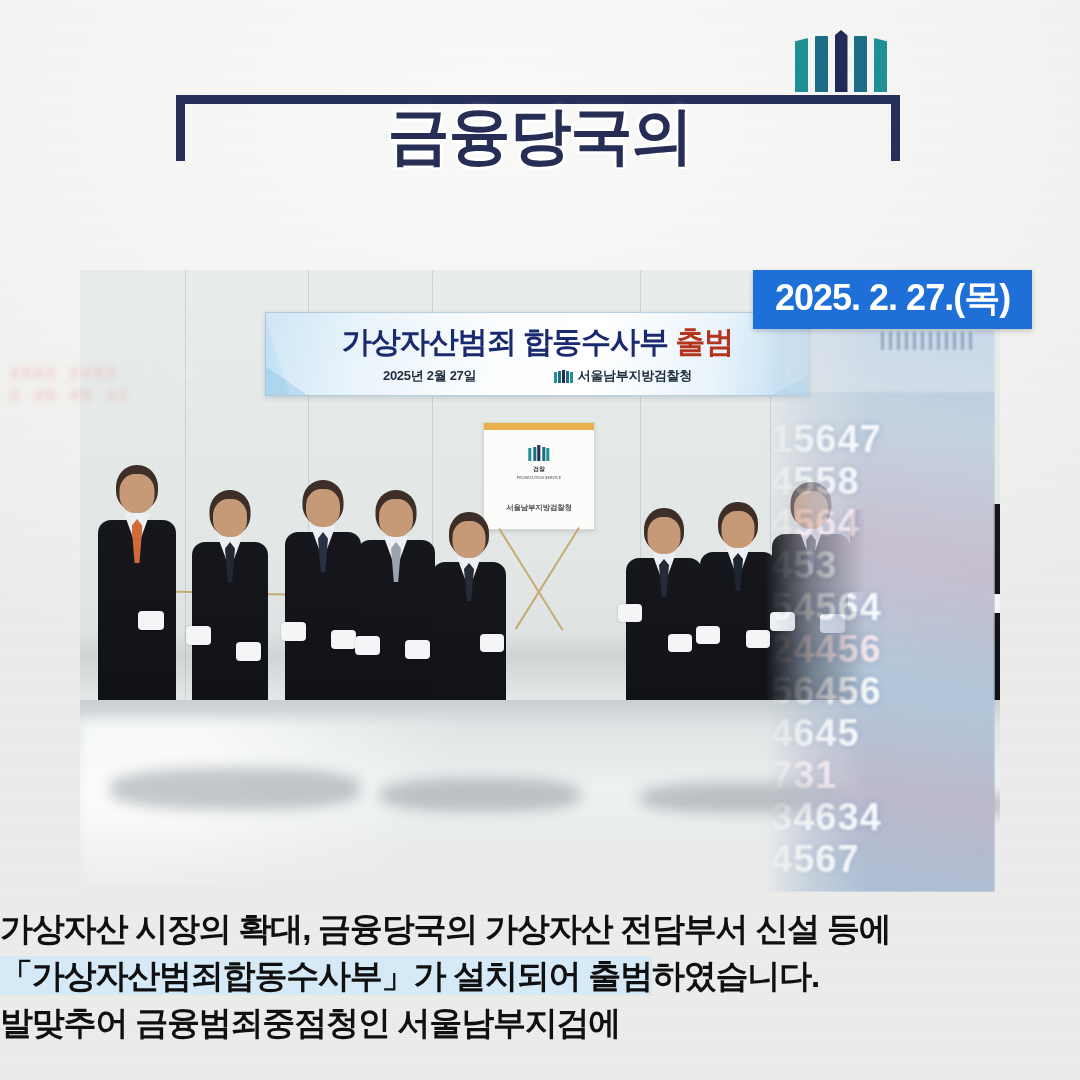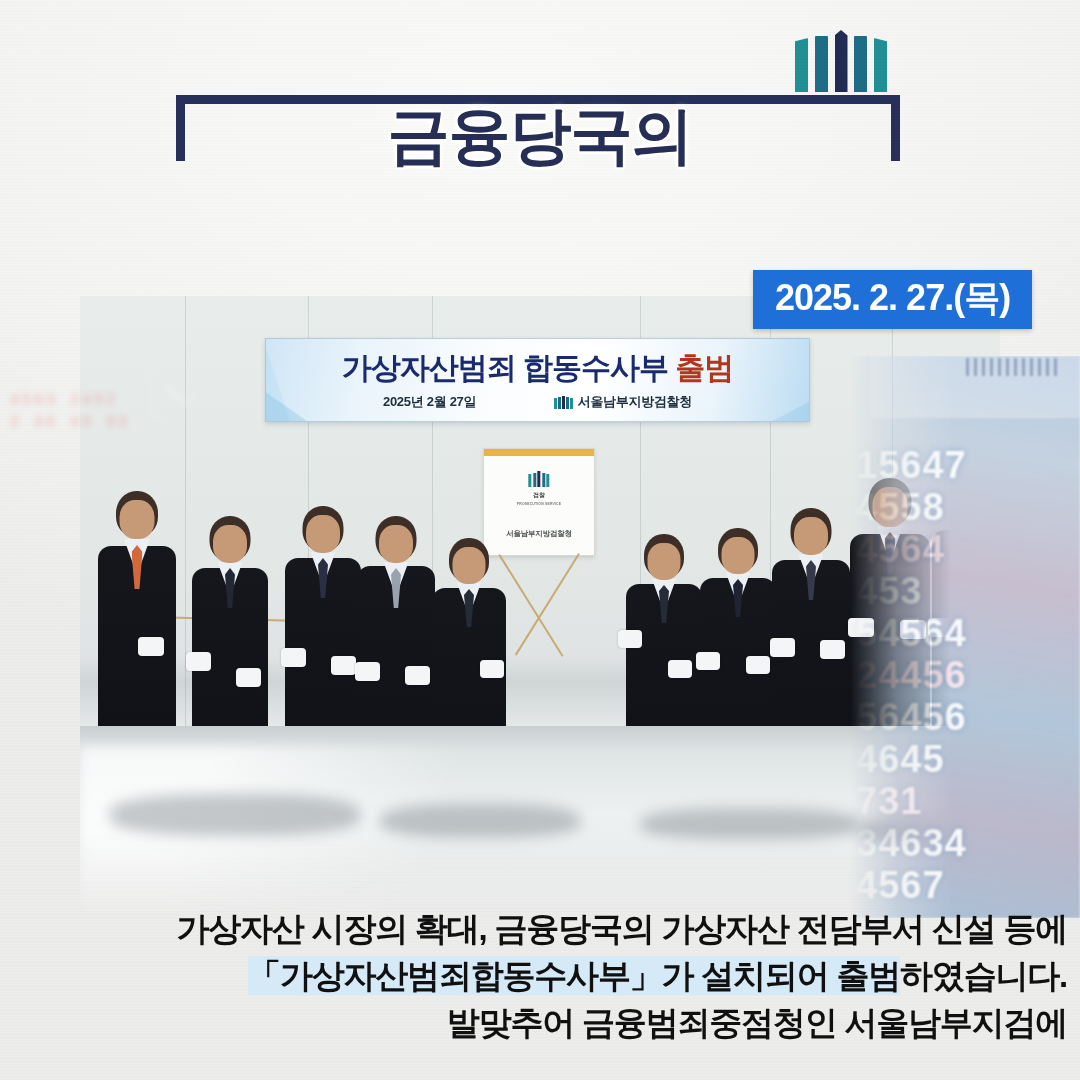--- a/index.html
+++ b/index.html
@@ -61,21 +61,21 @@
     text-shadow:
       0 0 6px #fff, 0 0 6px #fff, 0 0 10px #fff,
       2px 2px 0 #fff, -2px 2px 0 #fff, 2px -2px 0 #fff, -2px -2px 0 #fff;
     z-index:6;
   }
   .headline .l1{ display:block; font-size:62px; }
   .headline .l2{ display:block; font-size:66px; margin-top:4px; }
 
   
   .photo-wrap{
-    position:absolute; left:0; top:296px; width:1080px; height:622px;
+    position:absolute; left:0; top:270px; width:995px; height:622px;
     z-index:3;
     padding-left:28px;
   }
 
   
   .photo{
     position:absolute; left:80px; top:0; width:920px; height:622px;
     background:
       linear-gradient(180deg,#e8eceb 0%,#e2e7e6 46%,#dfe3e3 58%,#cfd4d5 62%,#e6eaea 70%,#f0f2f2 100%);
     overflow:hidden;
@@ -268,22 +268,22 @@
     background:#1f6fd8; color:#fff;
     font-size:36px; font-weight:600; letter-spacing:-1px;
     line-height:1.1;
     box-shadow:0 2px 5px rgba(0,0,0,.2);
     z-index:7;
     margin-left:27px;
   }
 
   
   .caption{
-    position:absolute; left:0; right:13px; top:906px;
-    text-align:right; color:#101010;
+    position:absolute; left:0; right:0; top:906px;
+    text-align:left; color:#101010;
     font-size:33px; font-weight:700; letter-spacing:-1.2px;
     line-height:1.42;
     z-index:8;
   }
   .caption .line{ display:block; white-space:nowrap; }
   .caption .hl{ background:#d6e9f7; padding:1px 0; }
 </style>
 </head>
 <body>
 

